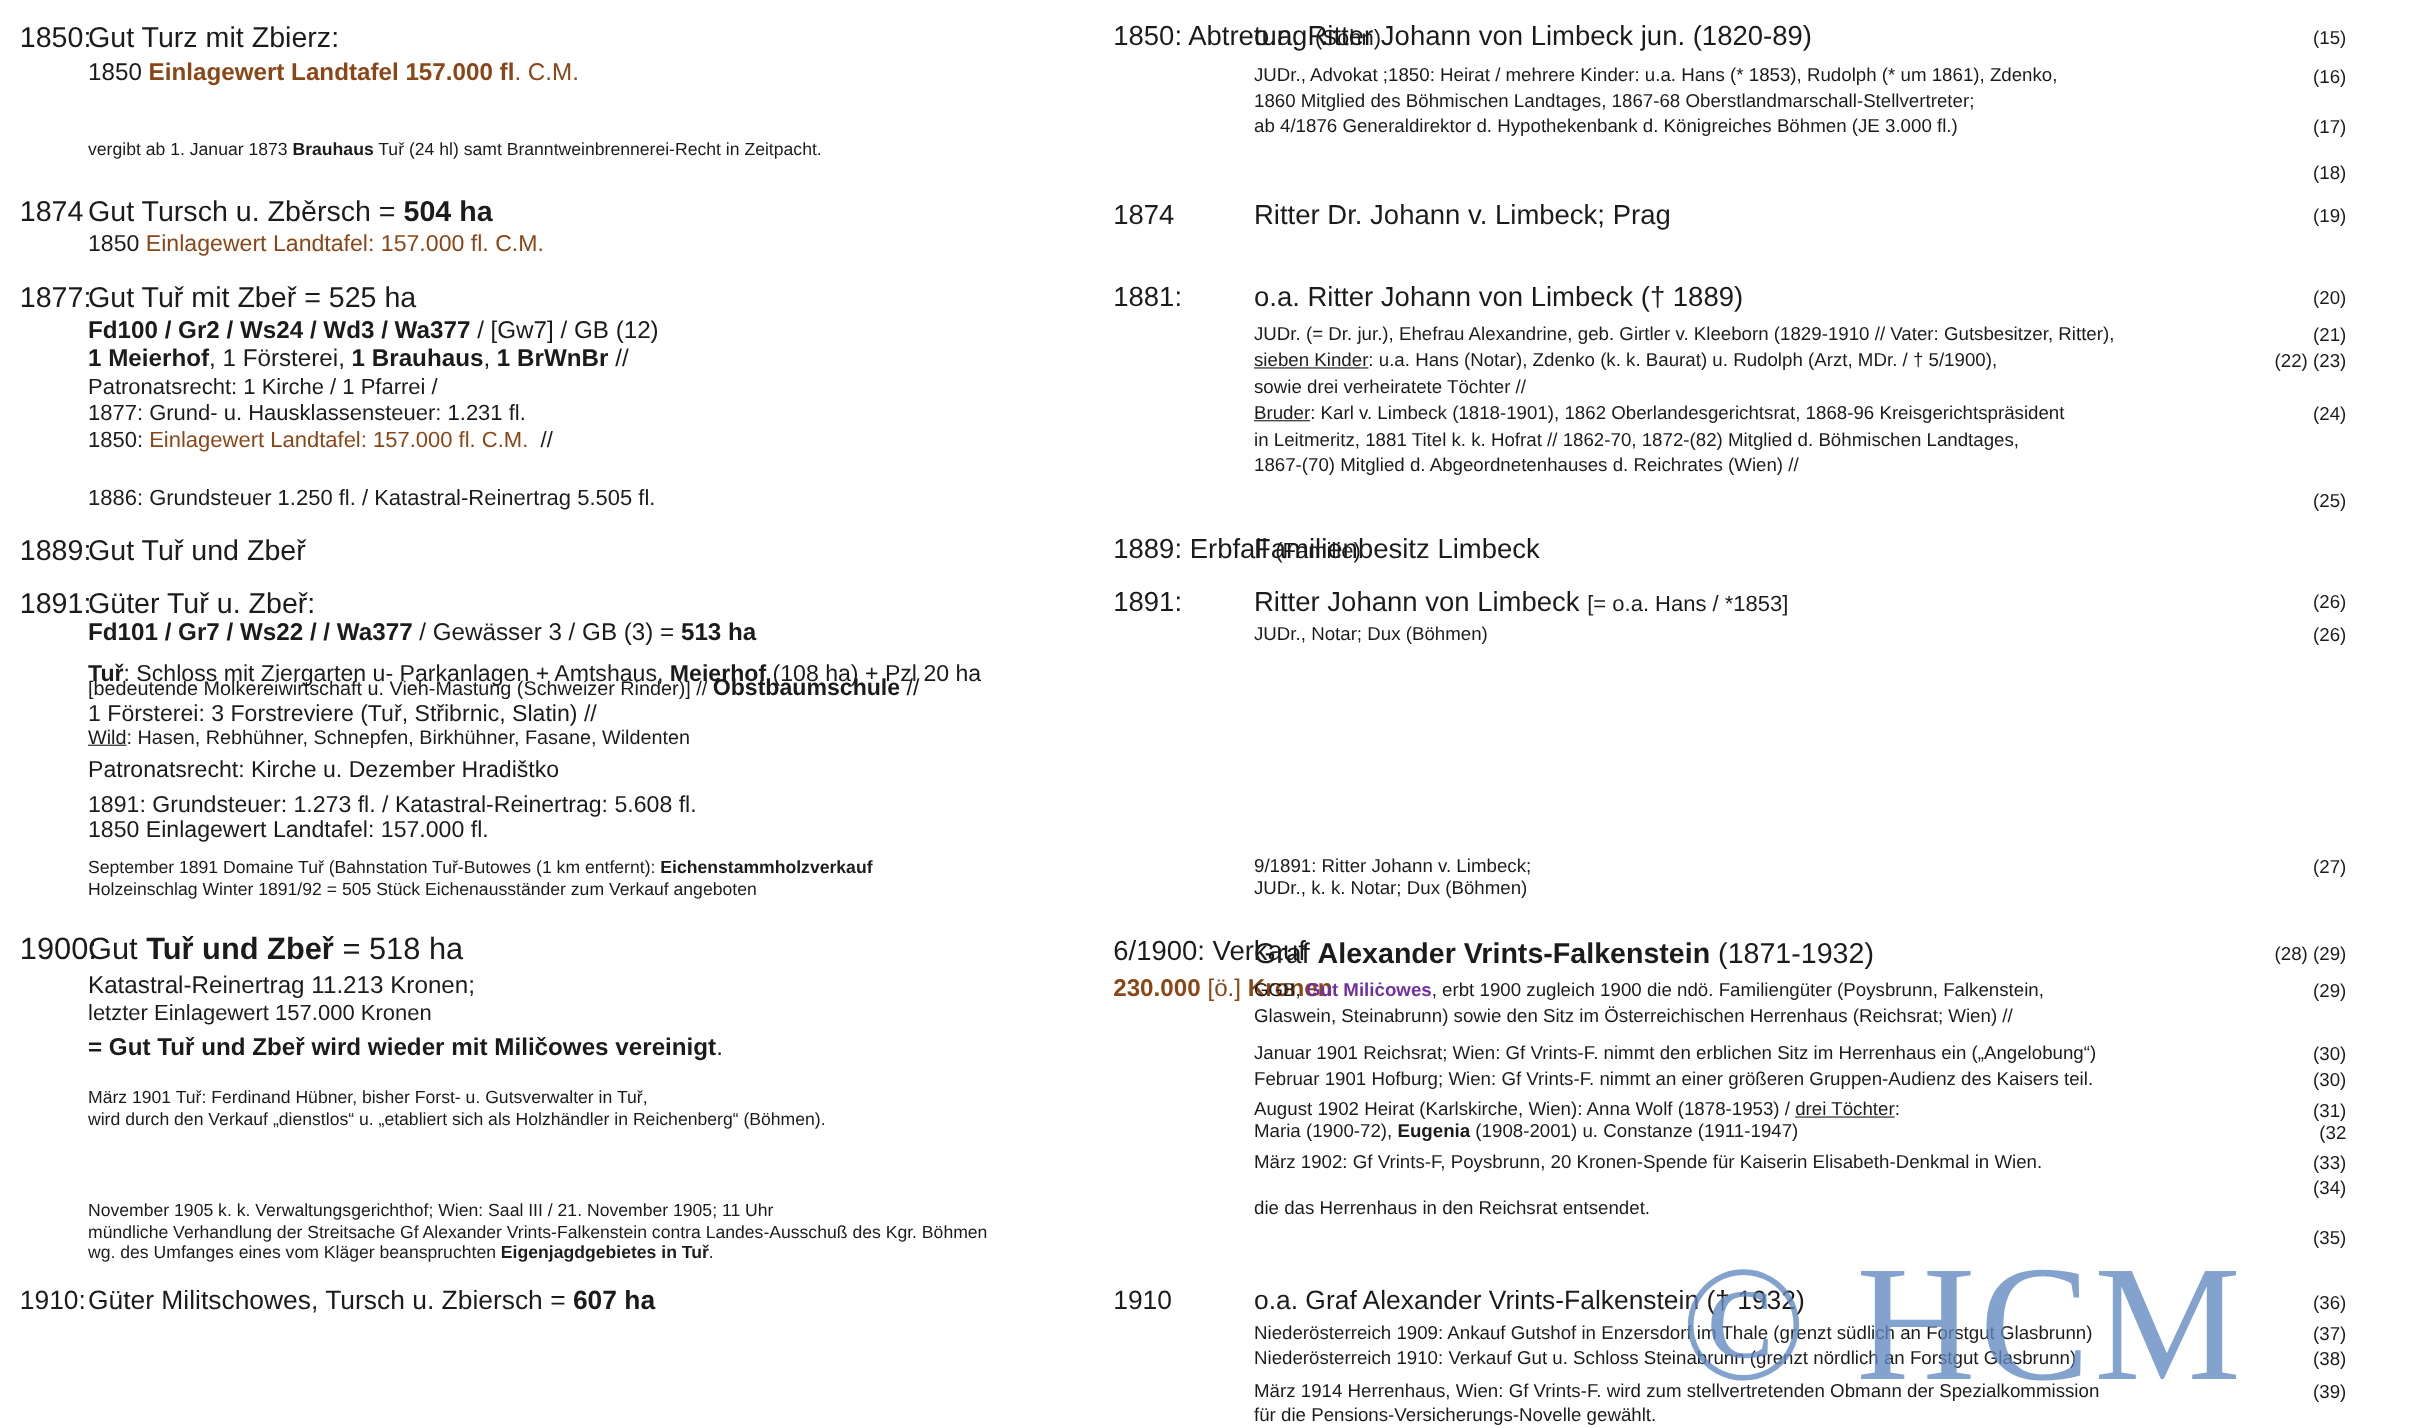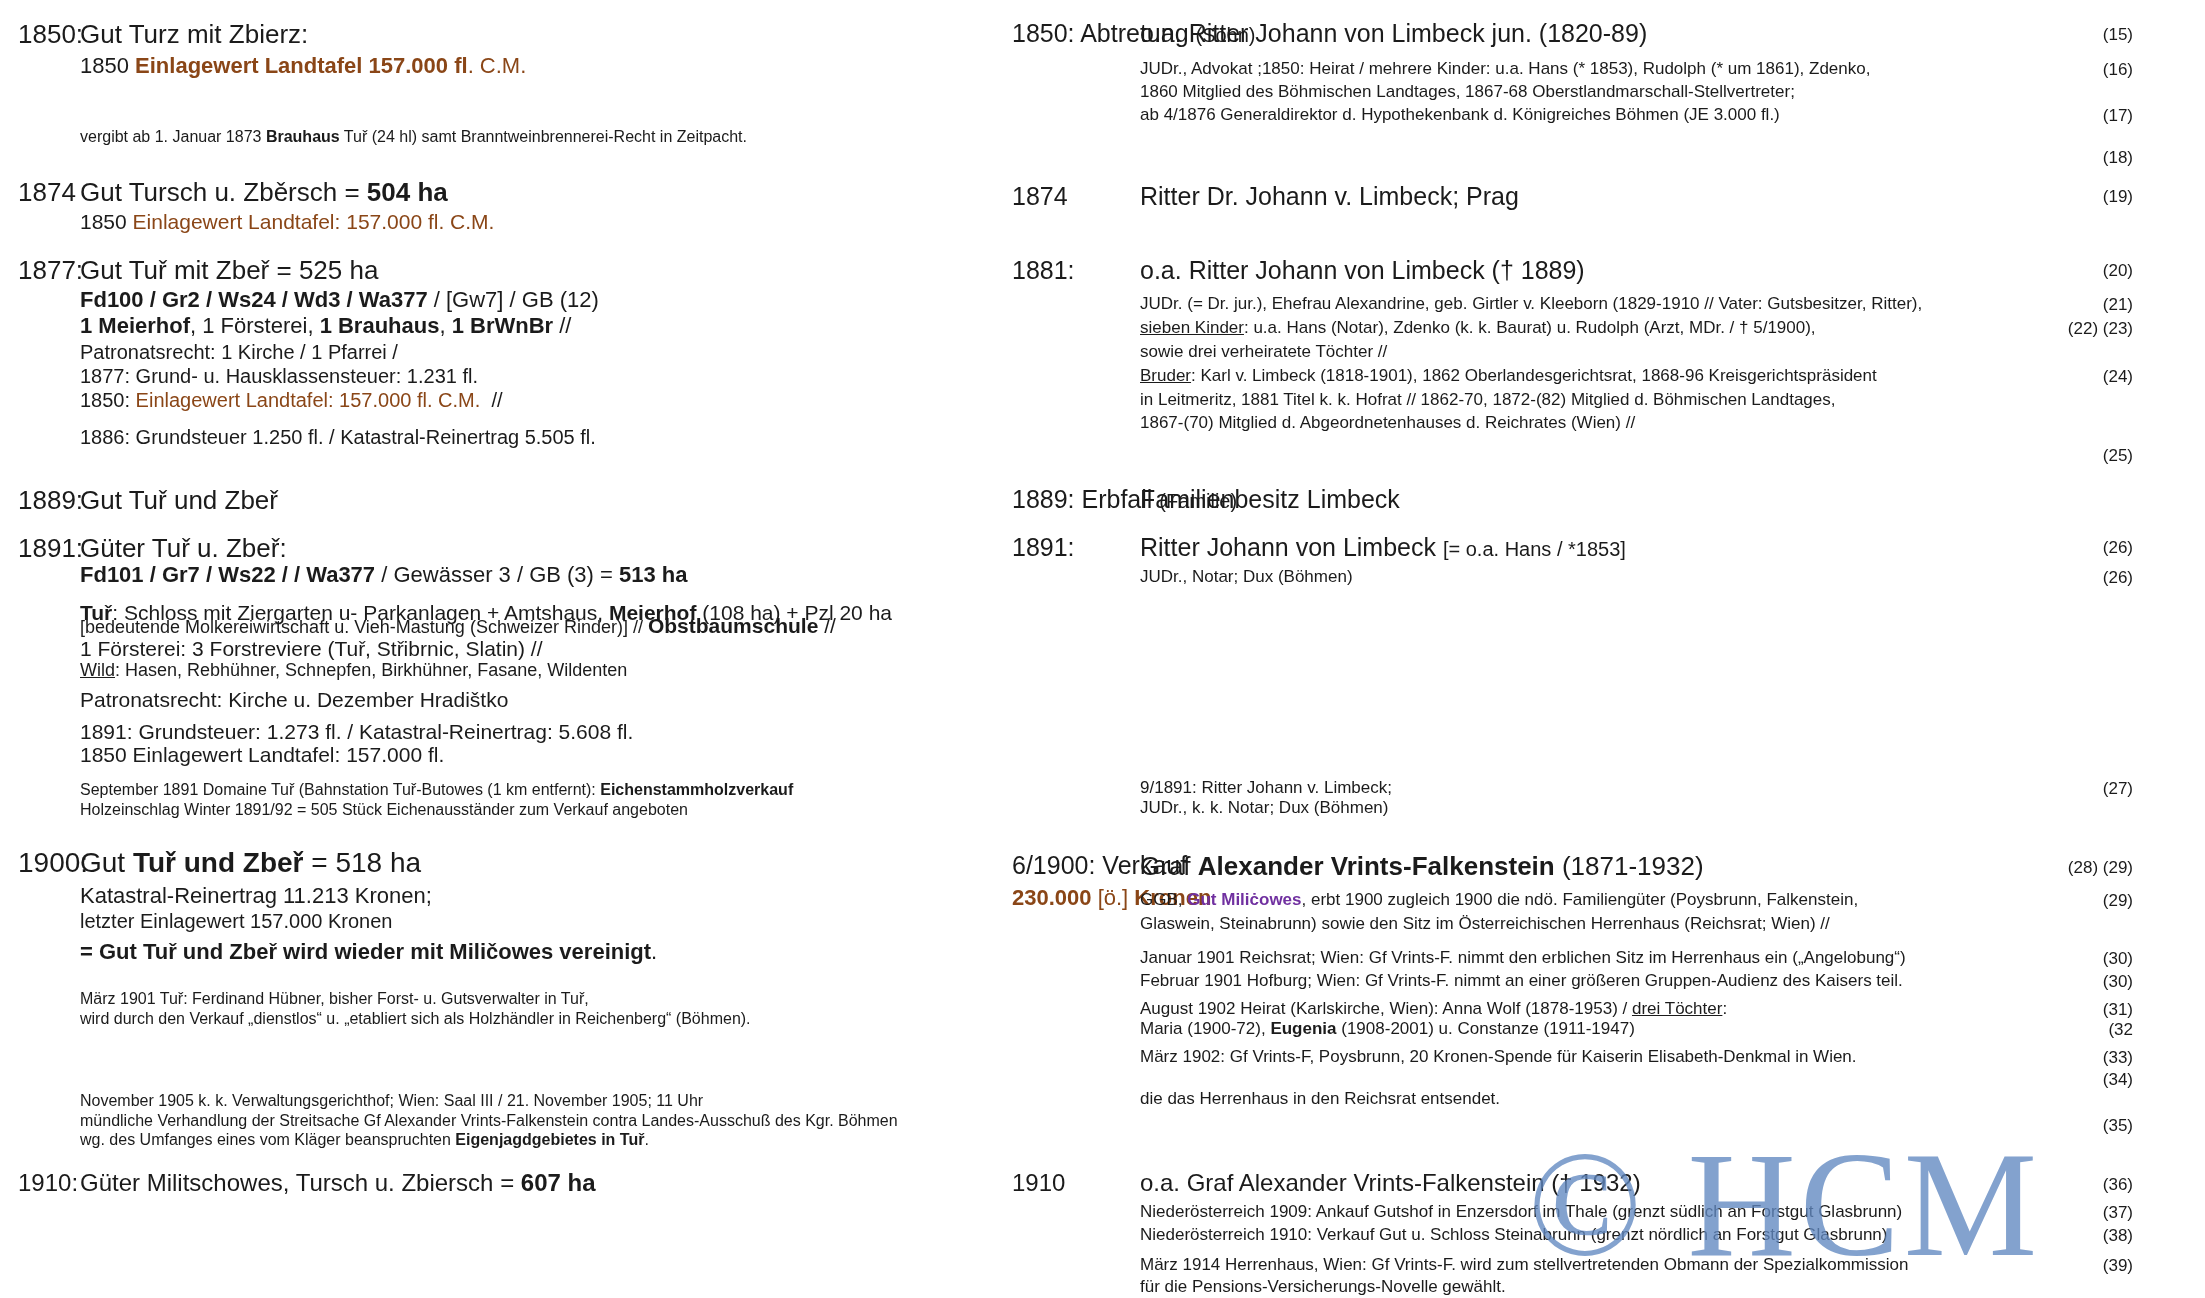--- a/index.html
+++ b/index.html
@@ -44,21 +44,21 @@
   <div class="ln colMain t26" style="top:178px"><span>Gut Tursch u. Zběrsch = </span><span class="b">504 ha</span></div>
   <div class="ln colMain t21" style="top:211px"><span>1850 </span><span class="brown">Einlagewert Landtafel: 157.000 fl. C.M.</span></div>
 
   <div class="ln colYear t26" style="top:256px">1877:</div>
   <div class="ln colMain t26" style="top:256px">Gut Tuř mit Zbeř = 525 ha</div>
   <div class="ln colMain t22" style="top:288px"><span class="b">Fd100 / Gr2 / Ws24 / Wd3 / Wa377</span><span> / [Gw7] / GB (12)</span></div>
   <div class="ln colMain t22" style="top:314px"><span class="b">1 Meierhof</span><span>, 1 Försterei, </span><span class="b">1 Brauhaus</span><span>, </span><span class="b">1 BrWnBr</span><span> //</span></div>
   <div class="ln colMain t20" style="top:342px">Patronatsrecht: 1 Kirche / 1 Pfarrei /</div>
   <div class="ln colMain t20" style="top:366px">1877: Grund- u. Hausklassensteuer: 1.231 fl.</div>
   <div class="ln colMain t20" style="top:390px"><span>1850: </span><span class="brown">Einlagewert Landtafel: 157.000 fl. C.M.</span><span style="white-space:pre">  //</span></div>
-  <div class="ln colMain t20" style="top:427px">1886: Grundsteuer 1.250 fl. / Katastral-Reinertrag 5.505 fl.</div>
+  <div class="ln colMain t20" style="top:443px">1886: Grundsteuer 1.250 fl. / Katastral-Reinertrag 5.505 fl.</div>
 
   <div class="ln colYear t26" style="top:486px">1889:</div>
   <div class="ln colMain t26" style="top:486px">Gut Tuř und Zbeř</div>
 
   <div class="ln colYear t26" style="top:534px">1891:</div>
   <div class="ln colMain t26" style="top:534px">Güter Tuř u. Zbeř:</div>
   <div class="ln colMain t22" style="top:563px"><span class="b">Fd101 / Gr7 / Ws22 / / Wa377</span><span> / Gewässer 3 / GB (3) = </span><span class="b">513 ha</span></div>
   <div class="ln colMain t21" style="top:602px"><span class="b">Tuř</span><span>: Schloss mit Ziergarten u- Parkanlagen + Amtshaus, </span><span class="b">Meierhof</span><span> (108 ha) + Pzl 20 ha</span></div>
   <div class="ln colMain t18" style="top:615px"><span>[bedeutende Molkereiwirtschaft u. Vieh-Mastung (Schweizer Rinder)] // </span><span class="b" style="font-size:21px">Obstbaumschule</span><span style="font-size:21px"> //</span></div>
   <div class="ln colMain t21" style="top:638px">1 Försterei: 3 Forstreviere (Tuř, Střibrnic, Slatin) //</div>

